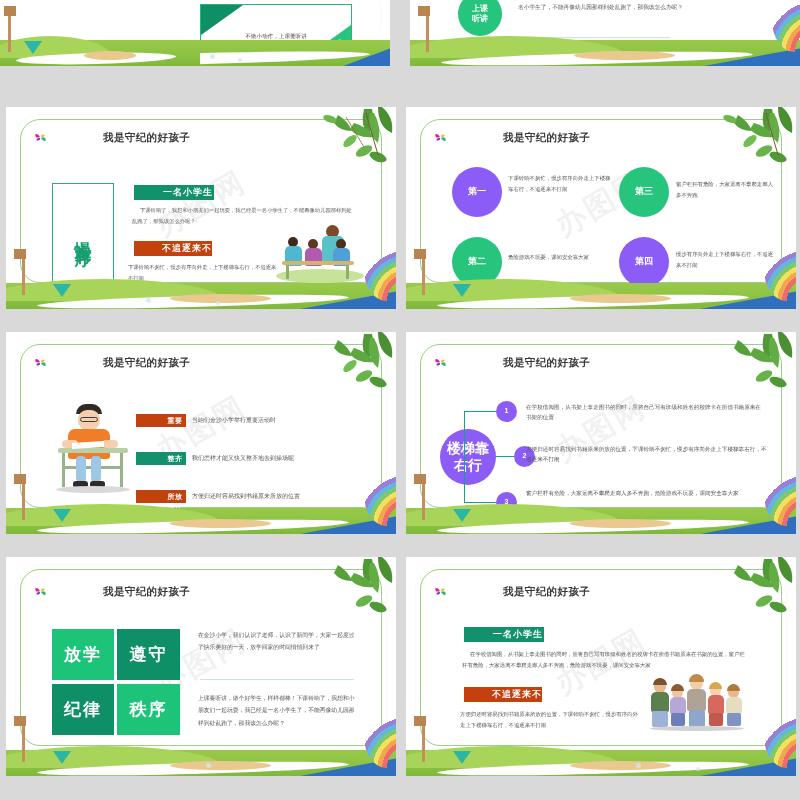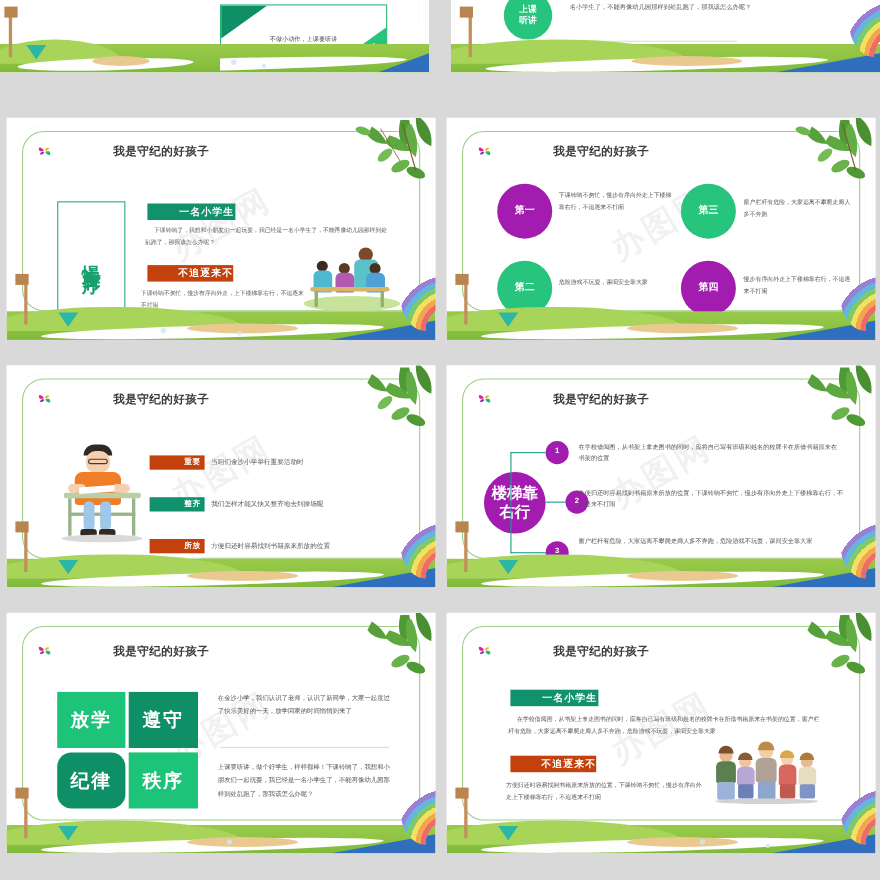--- a/index.html
+++ b/index.html
@@ -124,21 +124,21 @@
     position: absolute; left: 0; right: 0; top: 26px;
     text-align: center; font-size: 5.6px; line-height: 1.9; color: #4a4a4a;
   }
 
   
   .circ {
     border-radius: 50%; color: #fff; display: flex; align-items: center;
     justify-content: center; text-align: center; font-weight: 700;
     line-height: 1.25;
   }
-  .c-dark { background: #a21caf; }
+  .c-dark { background: #8b5cf6; }
   .c-green { background: #27c47d; }
 
   
   .vbox {
     position: absolute; border: 1px solid #2aa98c; display: flex;
     align-items: center; justify-content: center;
   }
   .vtext {
     writing-mode: vertical-rl; font-size: 17px; font-weight: 700;
     color: #17a06e; letter-spacing: 3px; line-height: 1.12;
@@ -516,21 +516,21 @@
           <path d="M12 12 C20 11, 19 5, 13 9 Z" fill="#f5b81c"></path>
           <path d="M12 12 C17 20, 22 17, 18 12 Z" fill="#2bb673"></path>
           <circle cx="12" cy="12" r="1.6" fill="#fff"></circle>
         </svg>
         <span class="slide-title">我是守纪的好孩子</span>
       </div>
       <div class="wm">办图网</div>
 
       <div class="blk" style="left:46px;top:72px;width:62px;height:51px;background:#1ec37a;">放学</div>
       <div class="blk" style="left:111px;top:72px;width:63px;height:51px;background:#0f8f66;">遵守</div>
-      <div class="blk" style="left:46px;top:127px;width:62px;height:51px;background:#0f8f66;border-radius:13px;">纪律</div>
+      <div class="blk" style="left:46px;top:127px;width:62px;height:51px;background:#0f8f66;">纪律</div>
       <div class="blk" style="left:111px;top:127px;width:63px;height:51px;background:#1ec37a;">秩序</div>
 
       <div style="position:absolute;left:192px;top:72px;width:160px;font-size:5.8px;line-height:2.15;color:#555;">在金沙小学，我们认识了老师，认识了新同学，大家一起度过了快乐美好的一天，放学回家的时间悄悄到来了</div>
       <div class="thin-rule" style="position:absolute;left:194px;top:122px;width:154px;"></div>
       <div style="position:absolute;left:192px;top:135px;width:160px;font-size:5.8px;line-height:2.15;color:#555;">上课要听讲，做个好学生，样样都棒！下课铃响了，我想和小朋友们一起玩耍，我已经是一名小学生了，不能再像幼儿园那样到处乱跑了，那我该怎么办呢？</div>
 
       <div class="grass"></div>
       <div class="grass-hill"></div>
       <div class="pole"></div>
         <div class="pole-top"></div>

